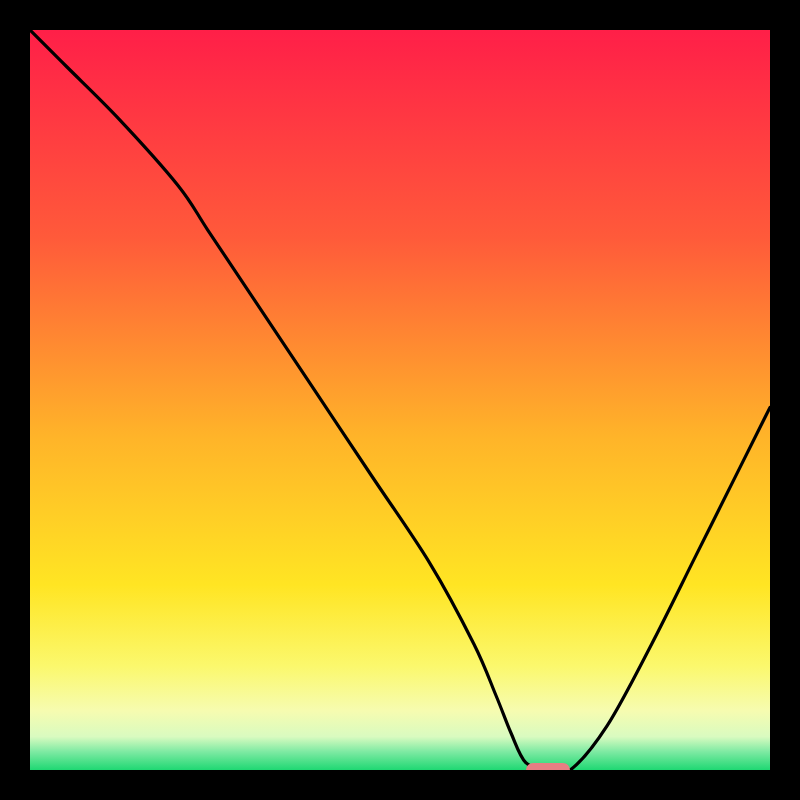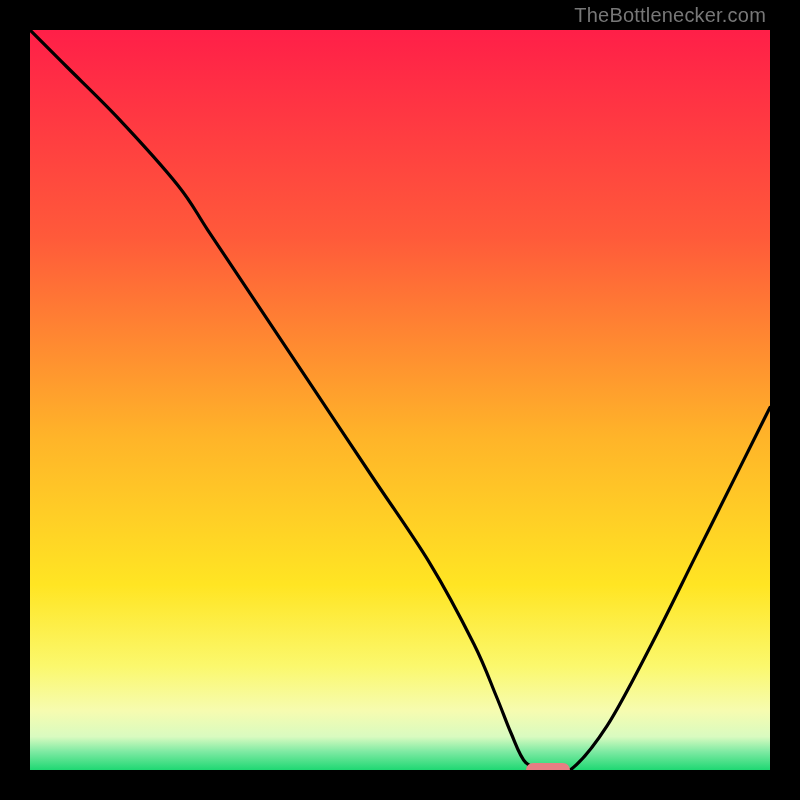--- a/index.html
+++ b/index.html
@@ -74,14 +74,13 @@
       <rect x="0" y="0" width="740" height="740" fill="url(#bg-grad)"></rect>
     </svg>
 
     <svg class="curve" viewBox="0 0 740 740" preserveAspectRatio="none">
       <path id="curve-path" d="M 0.0 0.0 C 6.2 6.2, 22.2 22.2, 37.0 37.0 C 51.8 51.8, 70.3 69.1, 88.8 88.8 C 107.3 108.5, 133.2 136.9, 148.0 155.4 C 162.8 173.9, 165.3 181.3, 177.6 199.8 C 189.9 218.3, 204.7 240.5, 222.0 266.4 C 239.3 292.3, 261.5 325.6, 281.2 355.2 C 300.9 384.8, 320.7 414.4, 340.4 444.0 C 360.1 473.6, 382.3 504.4, 399.6 532.8 C 416.9 561.2, 432.9 592.0, 444.0 614.2 C 455.1 636.4, 460.0 651.2, 466.2 666.0 C 472.4 680.8, 476.1 691.9, 481.0 703.0 C 485.9 714.1, 489.6 726.4, 495.8 732.6 C 502.0 738.8, 510.6 738.8, 518.0 740.0 C 525.4 741.2, 530.3 747.4, 540.2 740.0 C 550.1 732.6, 563.6 716.6, 577.2 695.6 C 590.8 674.6, 606.8 642.6, 621.6 614.2 C 636.4 585.8, 651.2 555.0, 666.0 525.4 C 680.8 495.8, 698.1 461.3, 710.4 436.6 C 722.7 411.9, 735.1 387.3, 740.0 377.4" fill="none" stroke="#000" stroke-width="3.2" stroke-linejoin="round" stroke-linecap="round"></path>
     </svg>
 
     <div class="marker" id="marker" style="left: 495.8px; width: 44.4px; top: 733px; background: rgb(231, 126, 131);"></div>
   </div>
 
-  <div class="watermark">TheBottlenecker.com</div>
 </div>
 
 </body></html>

